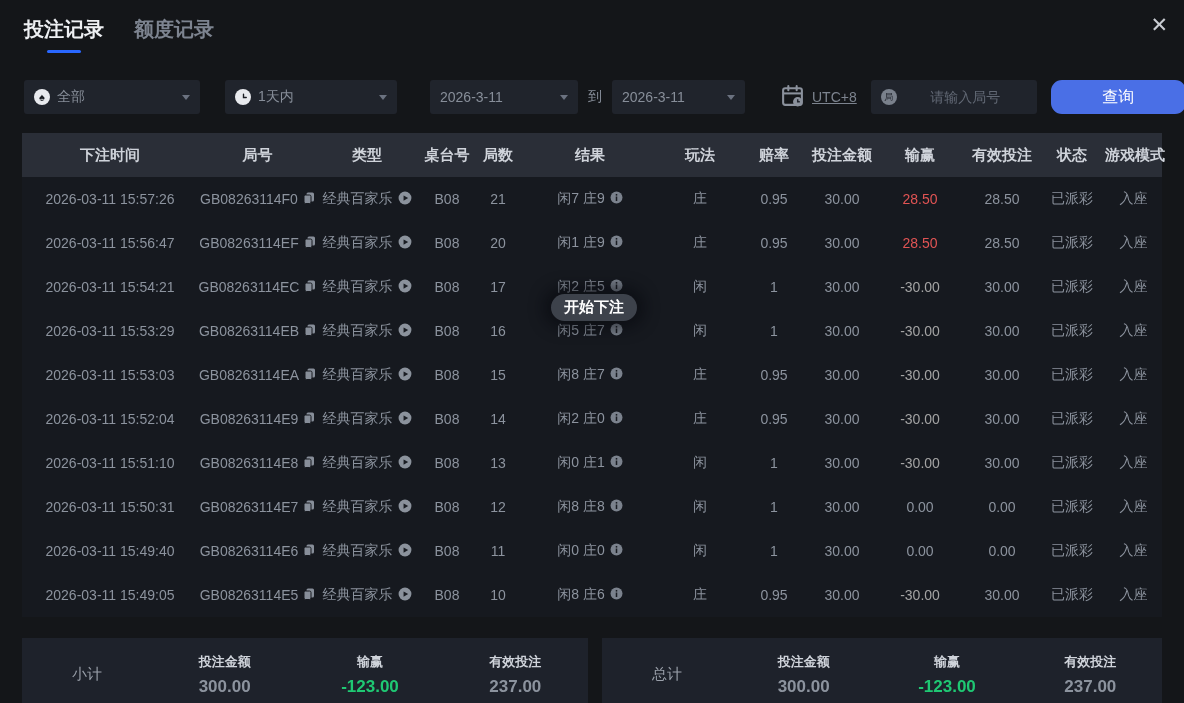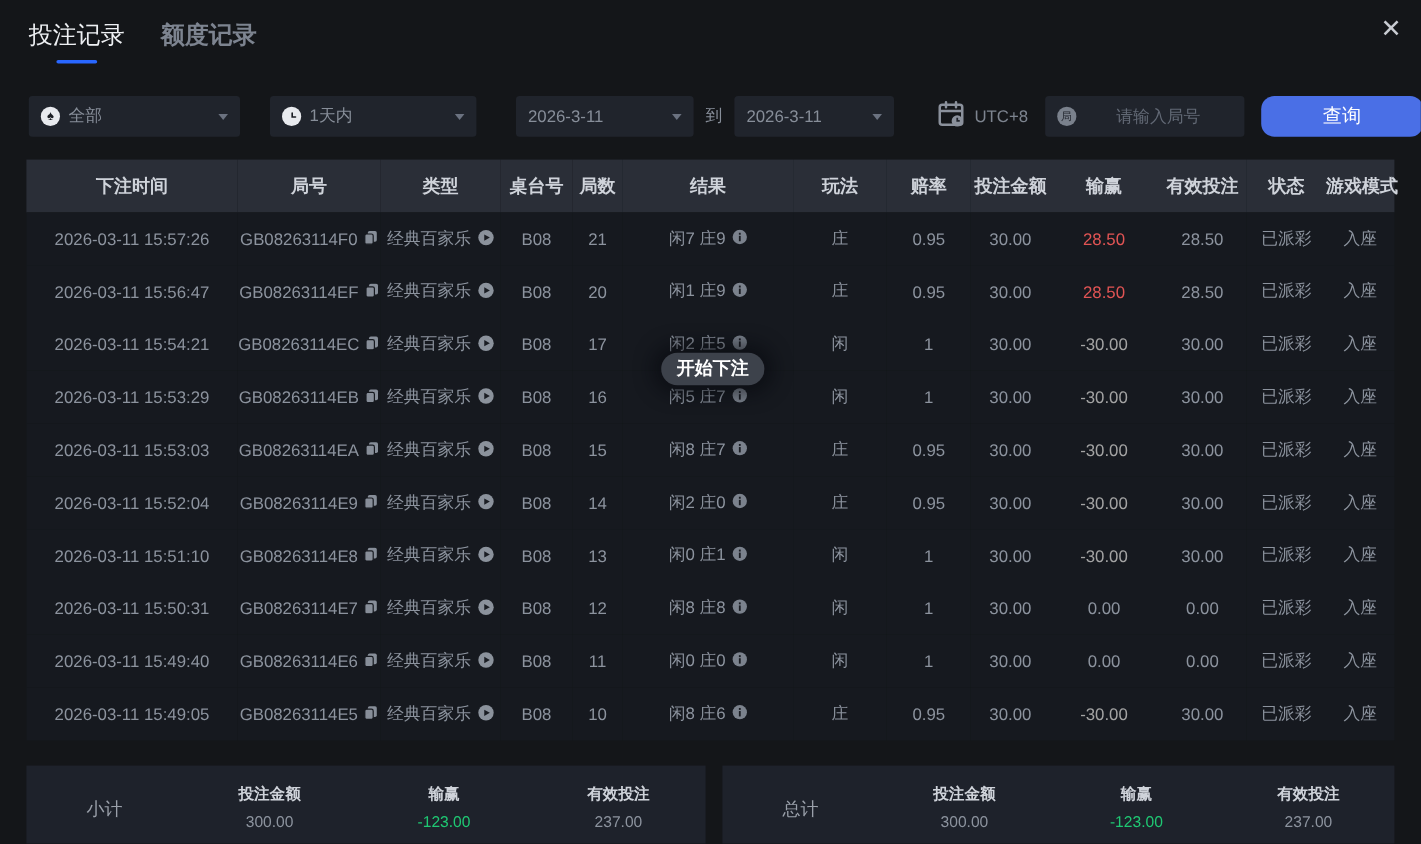--- a/index.html
+++ b/index.html
@@ -6,39 +6,39 @@
   html,body { width:1184px; height:703px; overflow:hidden; }
   body {
     background:#141619;
     font-family:"Liberation Sans","DejaVu Sans",sans-serif;
     color:#8c939e;
     position:relative;
   }
   
   .tabs { position:absolute; top:16px; left:24px; display:flex; gap:30px; }
   .tab { font-size:20px; color:#7d8490; cursor:pointer; text-align:center;font-weight:bold; }
-  .tab.active { color:#eef0f3; font-weight:normal; }
+  .tab.active { color:#eef0f3; font-weight:bold; }
   .tab .underline { display:none; }
   .tab.active .underline { display:block; height:3px; width:34px; background:#2967ff; border-radius:2px; margin:7px auto 0; }
   .close-btn { position:absolute; top:10px; right:12px; font-size:21px; color:#c9ccd2; cursor:pointer; line-height:1; padding:4px; }
 
   
   .filter-row { position:absolute; top:80px; left:24px; display:flex; align-items:center; height:34px; }
   .fbox { height:34px; background:#20242c; border-radius:3px; display:flex; align-items:center; padding:0 10px; font-size:14px; color:#878e99; }
   .fbox .caret { margin-left:auto; width:0; height:0; border-left:4px solid transparent; border-right:4px solid transparent; border-top:5px solid #6b7280; }
   .circle-icon { width:16px; height:16px; border-radius:50%; display:inline-flex; align-items:center; justify-content:center; margin-right:7px; flex:none; }
   .circle-icon.white { background:#e8eaee; color:#1a1d23; font-size:11px; line-height:1; }
   .circle-icon.gray  { background:#7a818c; color:#22262e; font-size:9px; line-height:1; }
   .sel-type { width:176px; }
   .sel-time { width:172px; margin-left:25px; }
   .sel-date1 { width:148px; margin-left:33px; }
   .to-label { width:34px; text-align:center; font-size:14px; color:#878e99; }
   .sel-date2 { width:133px; }
   .tz-group { display:flex; align-items:center; margin-left:35px; }
-  .tz-label { font-size:14px; color:#7d848f; margin-left:7px; }
+  .tz-label { font-size:14px; color:#7d848f; margin-left:7px;text-decoration:underline; }
   .round-input { width:166px; margin-left:14px; }
   .round-input input { background:transparent; border:none; outline:none; color:#a3a3a3; font-size:14px; width:100%;text-align:center; }
   .round-input input::placeholder { color:#626975; }
   .search-btn { width:135px; height:34px; margin-left:14px; background:#4a6fe6; border:none; border-radius:11px; color:#fff; font-size:16px; cursor:pointer; font-family:inherit; }
 
   
   .bet-table { position:absolute; top:133px; left:22px; width:1140px; border-collapse:collapse; table-layout:fixed; }
   .bet-table th { height:44px; background:#2a2e37; color:#cfd3da; font-size:15px; font-weight:bold; white-space:nowrap; text-align:center; padding:0; }
   .bet-table td { height:44px; background:#16191f; font-size:14px; color:#8c939e; white-space:nowrap; text-align:center; padding:0; }
   .bet-table .red { color:#e15454; }
@@ -55,21 +55,21 @@
     z-index:5;
   }
 
   
   .summary-box { position:absolute; top:638px; height:80px; background:#1e222b; display:flex; align-items:flex-start; padding-top:15px; }
   .summary-box.left { left:22px; width:566px; }
   .summary-box.right { left:602px; width:560px; }
   .sum-label { width:130px; text-align:center; font-size:15px; color:#9aa0aa; padding-top:12px; }
   .sum-stat { flex:1; text-align:center; }
   .sum-stat .s-label { font-size:13px; font-weight:bold; color:#cfd3da; }
-  .sum-stat .s-value { font-size:13px; color:#8c939e; margin-top:6px; }
+  .sum-stat .s-value { font-size:17px; color:#8c939e; margin-top:6px;font-weight:bold; }
   .sum-stat .s-value.green { color:#1fc873; }
 </style>
 </head>
 <body>
 
 <div class="tabs">
   <div class="tab active">
     <span>投注记录</span>
     <div class="underline"></div>
   </div>

